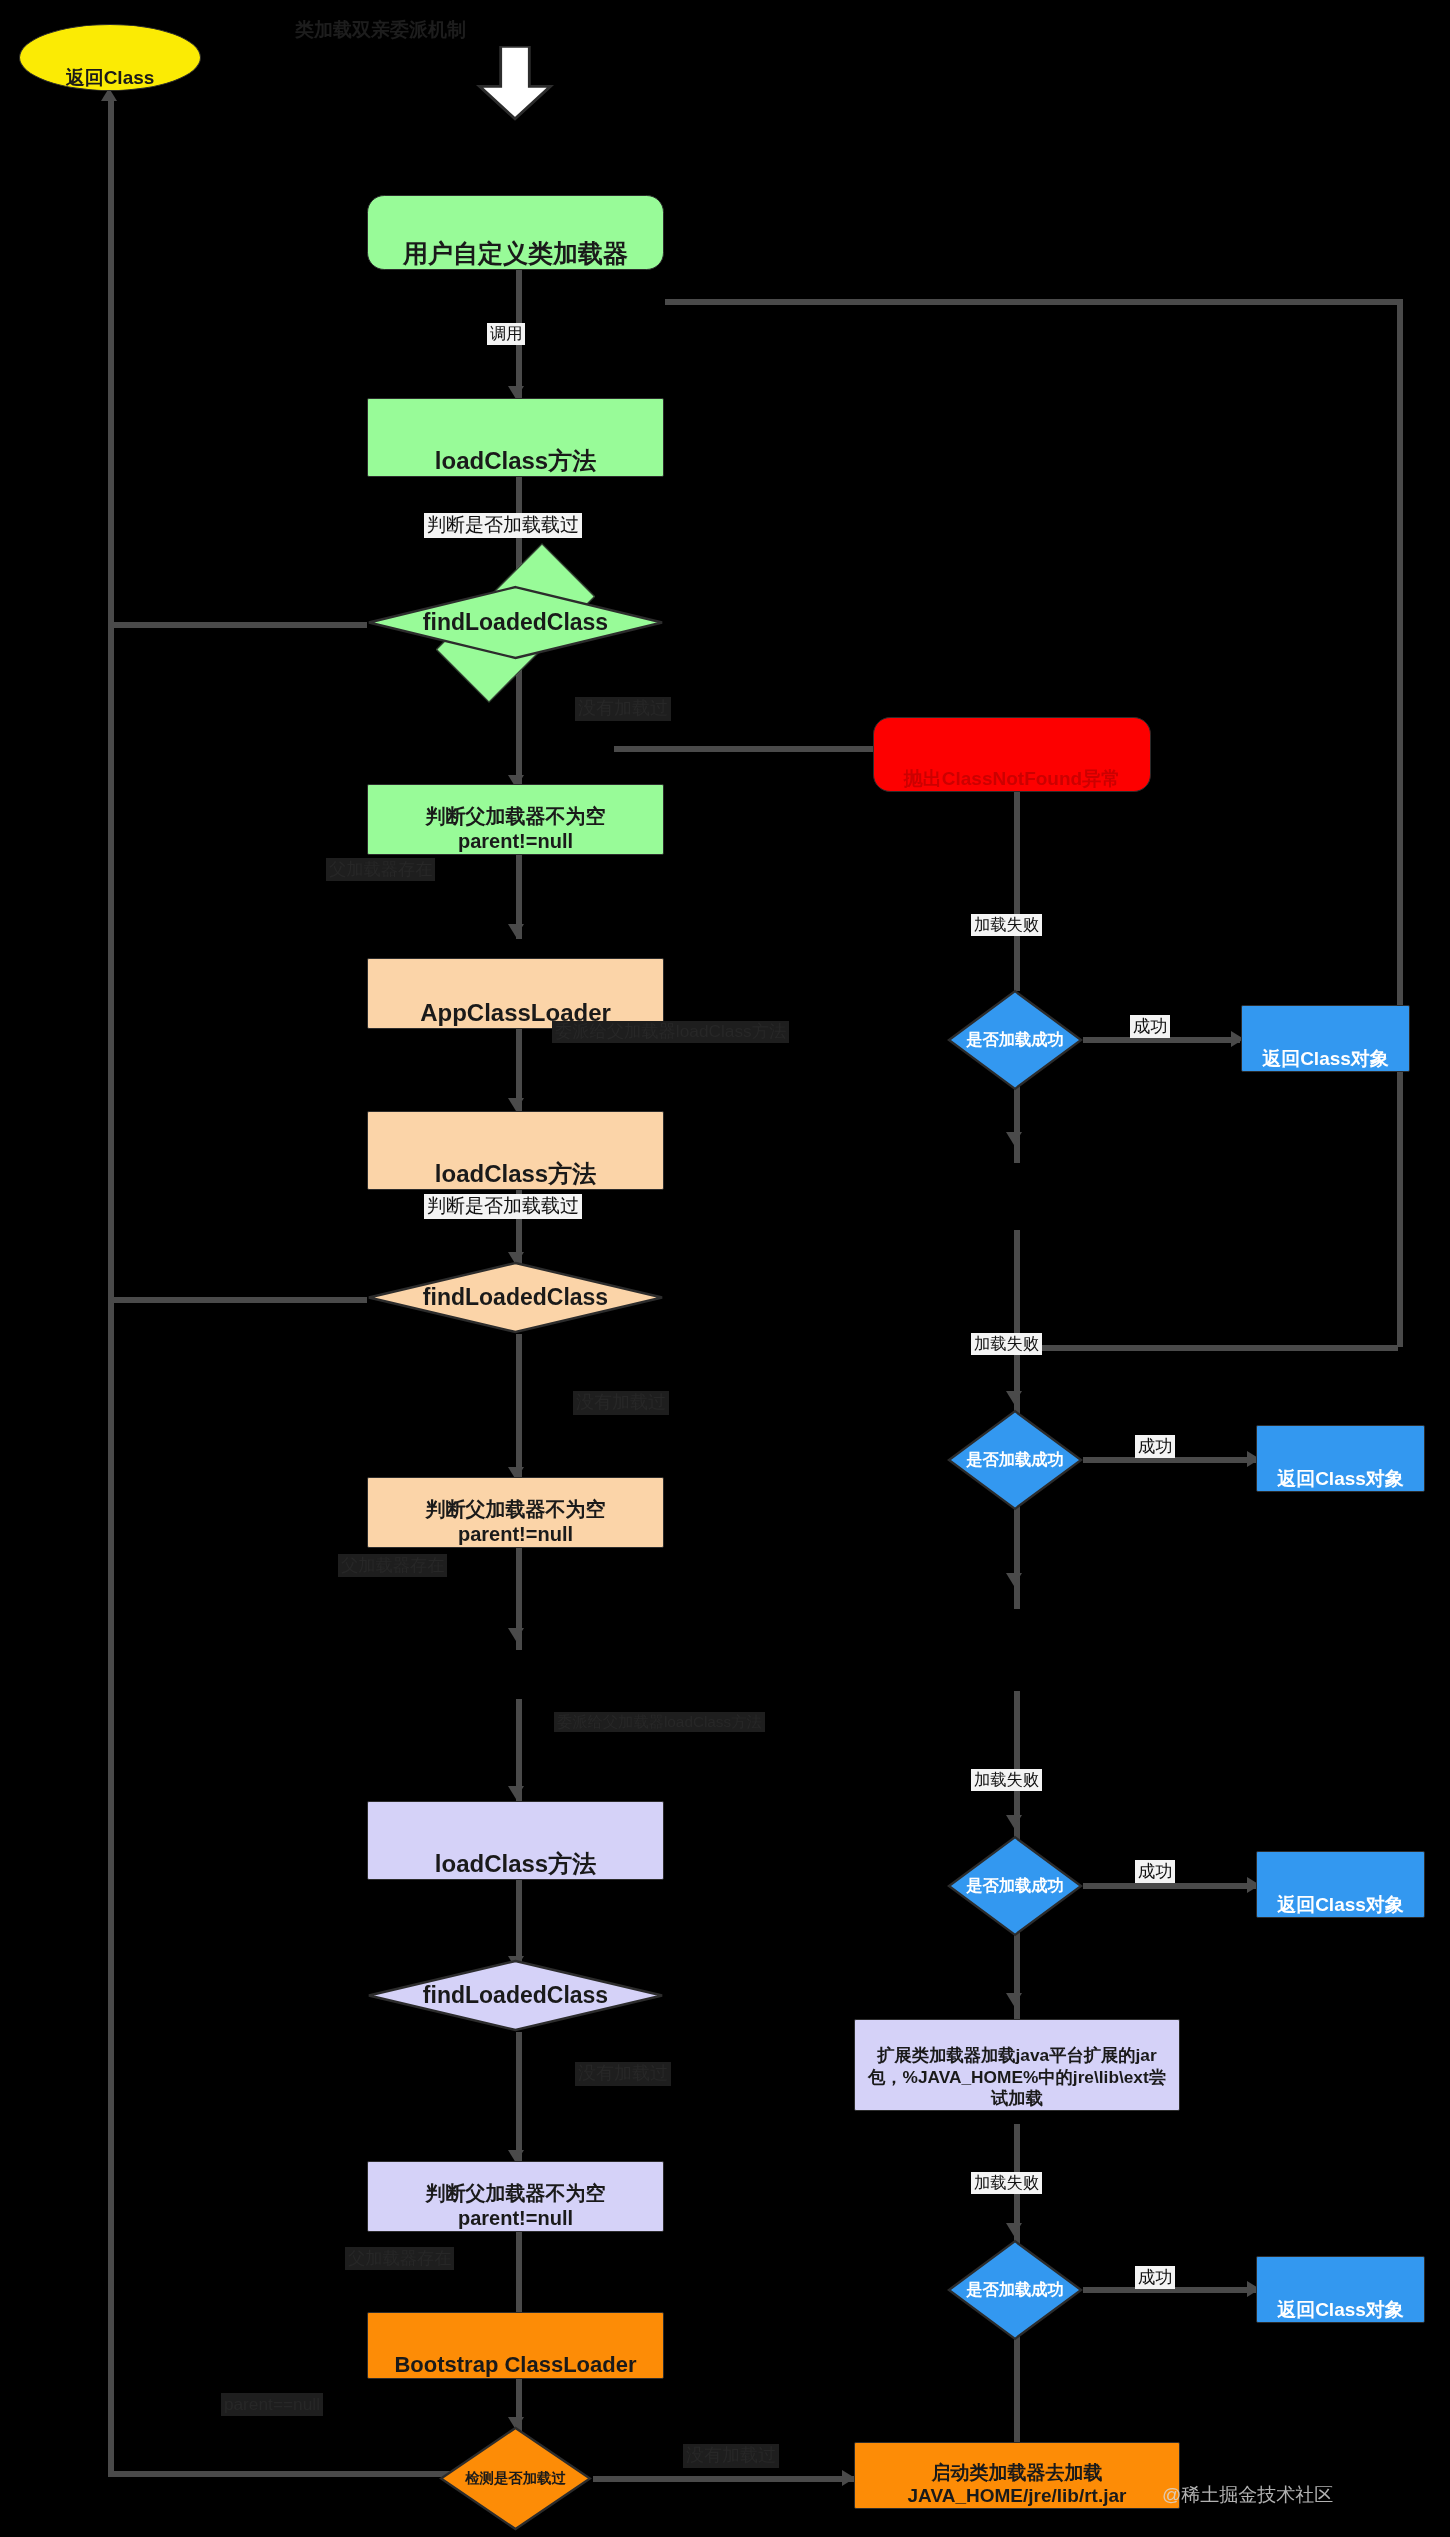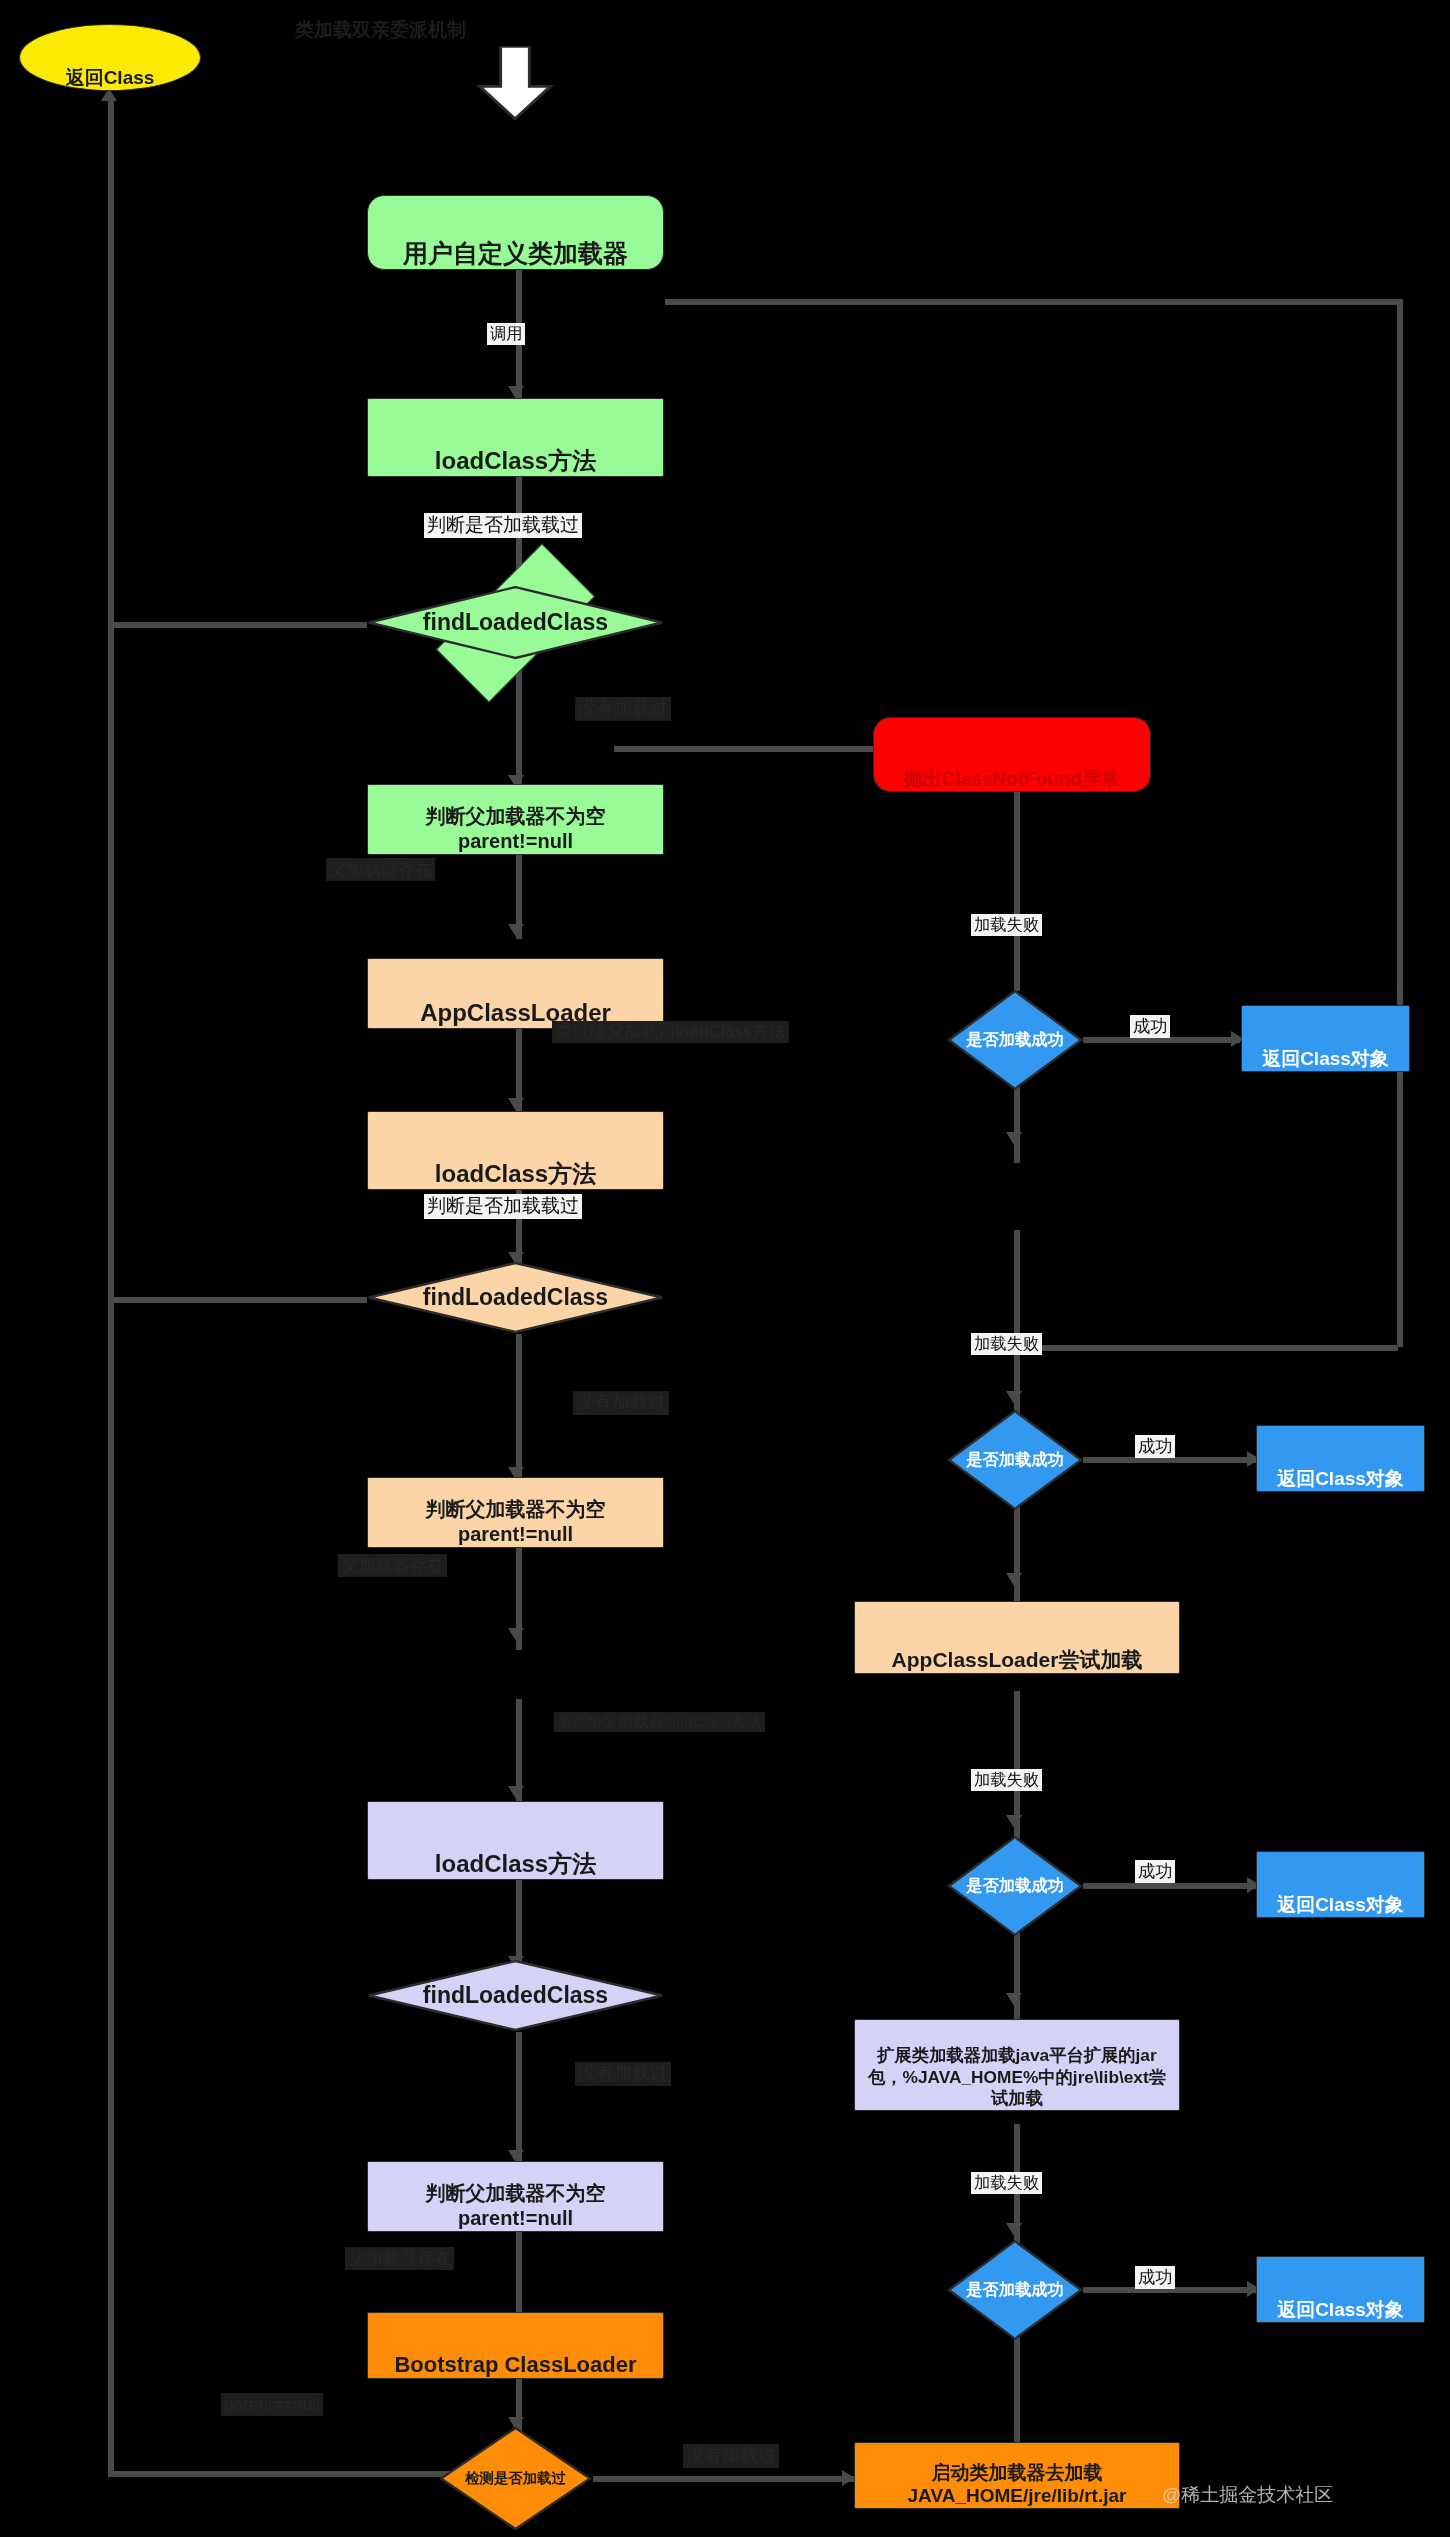--- a/index.html
+++ b/index.html
@@ -279,23 +279,20 @@
   <div class="edge h" style="left:1083px; top:1883px; width:173px;"></div>
   <div class="arrowhead right" style="left:1247px; top:1877px;"></div>
   <div class="edge-label" style="left:1135px; top:1860px; font-size:17.3px;">成功</div>
   <div class="node rect c-blue" style="left:1256px; top:1851px; width:169px; height:67px; font-size:19px; color:#fff;">
     <span>返回Class对象</span>
   </div>
 
   <div class="edge v" style="left:1014px; top:1691px; height:152px;"></div>
   <div class="arrowhead" style="left:1006px; top:1815px;"></div>
 
-  <div class="node rect c-peach" style="left:854px; top:1601px; width:326px; height:73px; font-size:21px;">
-    <span>AppClassLoader尝试加载</span>
-  </div>
 
   <div class="edge v" style="left:1014px; top:1467px; height:142px;"></div>
   <div class="arrowhead" style="left:1006px; top:1573px;"></div>
   <div class="edge-label" style="left:971px; top:1333px; font-size:16.3px;">加载失败</div>
 
   <div class="diamond-wrap" style="left:947px; top:1409px; width:136px; height:102px;">
     <svg width="136" height="102" viewBox="0 0 142 106" style="position:absolute;inset:0;">
       <polygon points="71,2 140,53 71,104 2,53" fill="#3398f0" stroke="#2c2c2c" stroke-width="2.5"></polygon>
     </svg>
     <div class="diamond-label" style="font-size:16.3px; color:#fff; padding:0 15.3px;">是否加载成功</div>

